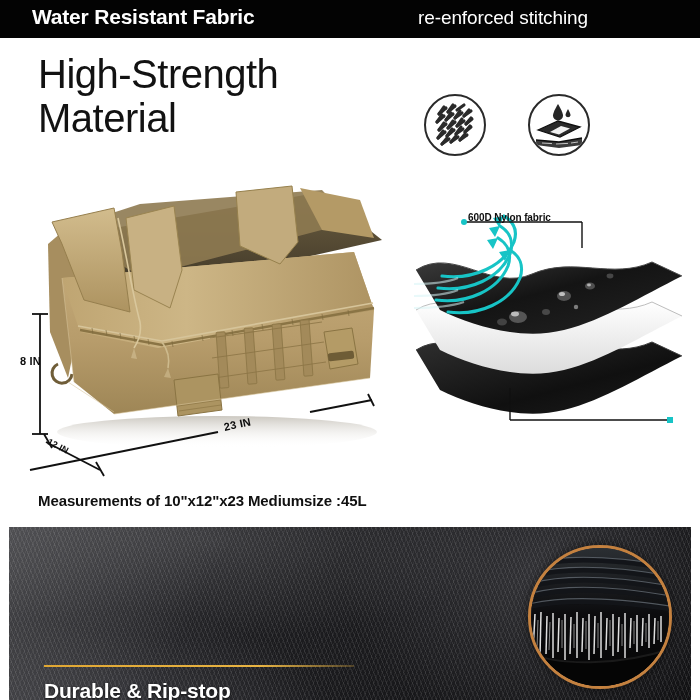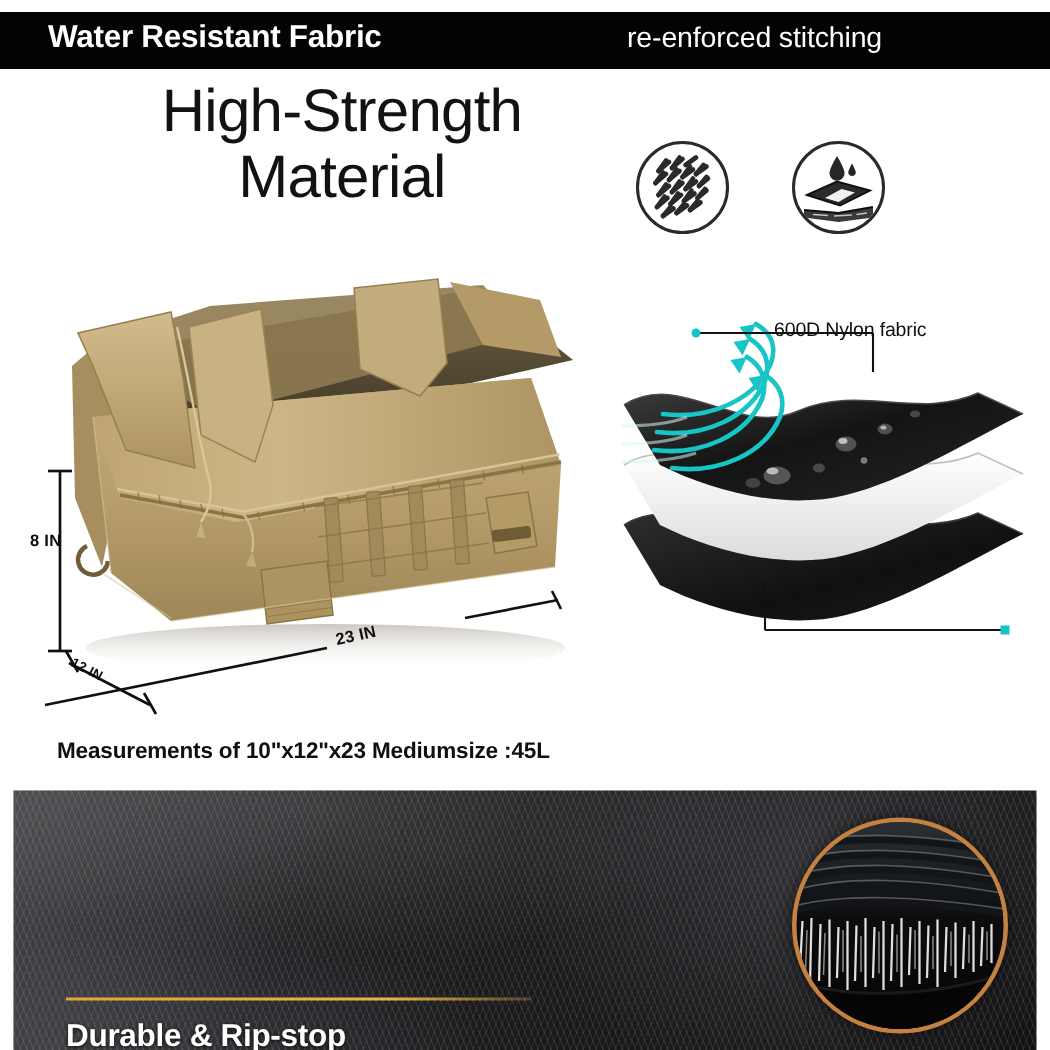--- a/index.html
+++ b/index.html
@@ -12,21 +12,20 @@
     position:relative;
     width:700px;height:700px;
     overflow:hidden;
     background:#ffffff;
   }
 
   
   .banner{
     position:absolute;left:0;top:0;width:700px;height:38px;
     background:#030303;
-    margin-top:8px;
   }
   .banner-left{
     position:absolute;left:32px;top:5px;
     color:#ffffff;
     font-size:21px;font-weight:bold;
     letter-spacing:-0.2px;
     font-family:"Liberation Sans","DejaVu Sans",sans-serif;
     white-space:nowrap;
   }
   .banner-right{
@@ -38,21 +37,20 @@
   }
 
   
   .headline{
     position:absolute;left:38px;top:52px;
     width:380px;
     color:#121212;
     font-size:40px;line-height:44px;
     font-weight:400;
     letter-spacing:-0.5px;
-    text-align:center;
   }
   .subhead{
     position:absolute;left:30px;top:157px;
     color:#141414;
     font-size:15px;font-weight:bold;
     letter-spacing:0px;
     white-space:nowrap;
   }
 
   
@@ -86,24 +84,23 @@
   #dim-12{left:48px;top:436px;transform:rotate(27deg);transform-origin:left center;font-size:9px;}
   #dim-23{left:224px;top:421px;transform:rotate(-12deg);transform-origin:left center;}
 
   
   .fabric-stage{
     position:absolute;left:414px;top:204px;width:282px;height:246px;
   }
   .fab-label{
     position:absolute;
     color:#0f0f0f;
-    font-size:13px;font-weight:normal;
+    font-size:10px;font-weight:bold;
     white-space:nowrap;
     letter-spacing:-0.1px;
-    margin-left:48px;
   }
   #lbl-nylon{left:468px;top:212px;}
   #lbl-pvc{left:500px;top:425px;}
 
   
   .bottom{
     position:absolute;left:9px;top:527px;width:682px;height:173px;
     overflow:hidden;
     background:
       radial-gradient(ellipse 360px 200px at 16% 120%, rgba(120,120,128,0.34), rgba(0,0,0,0) 62%),

